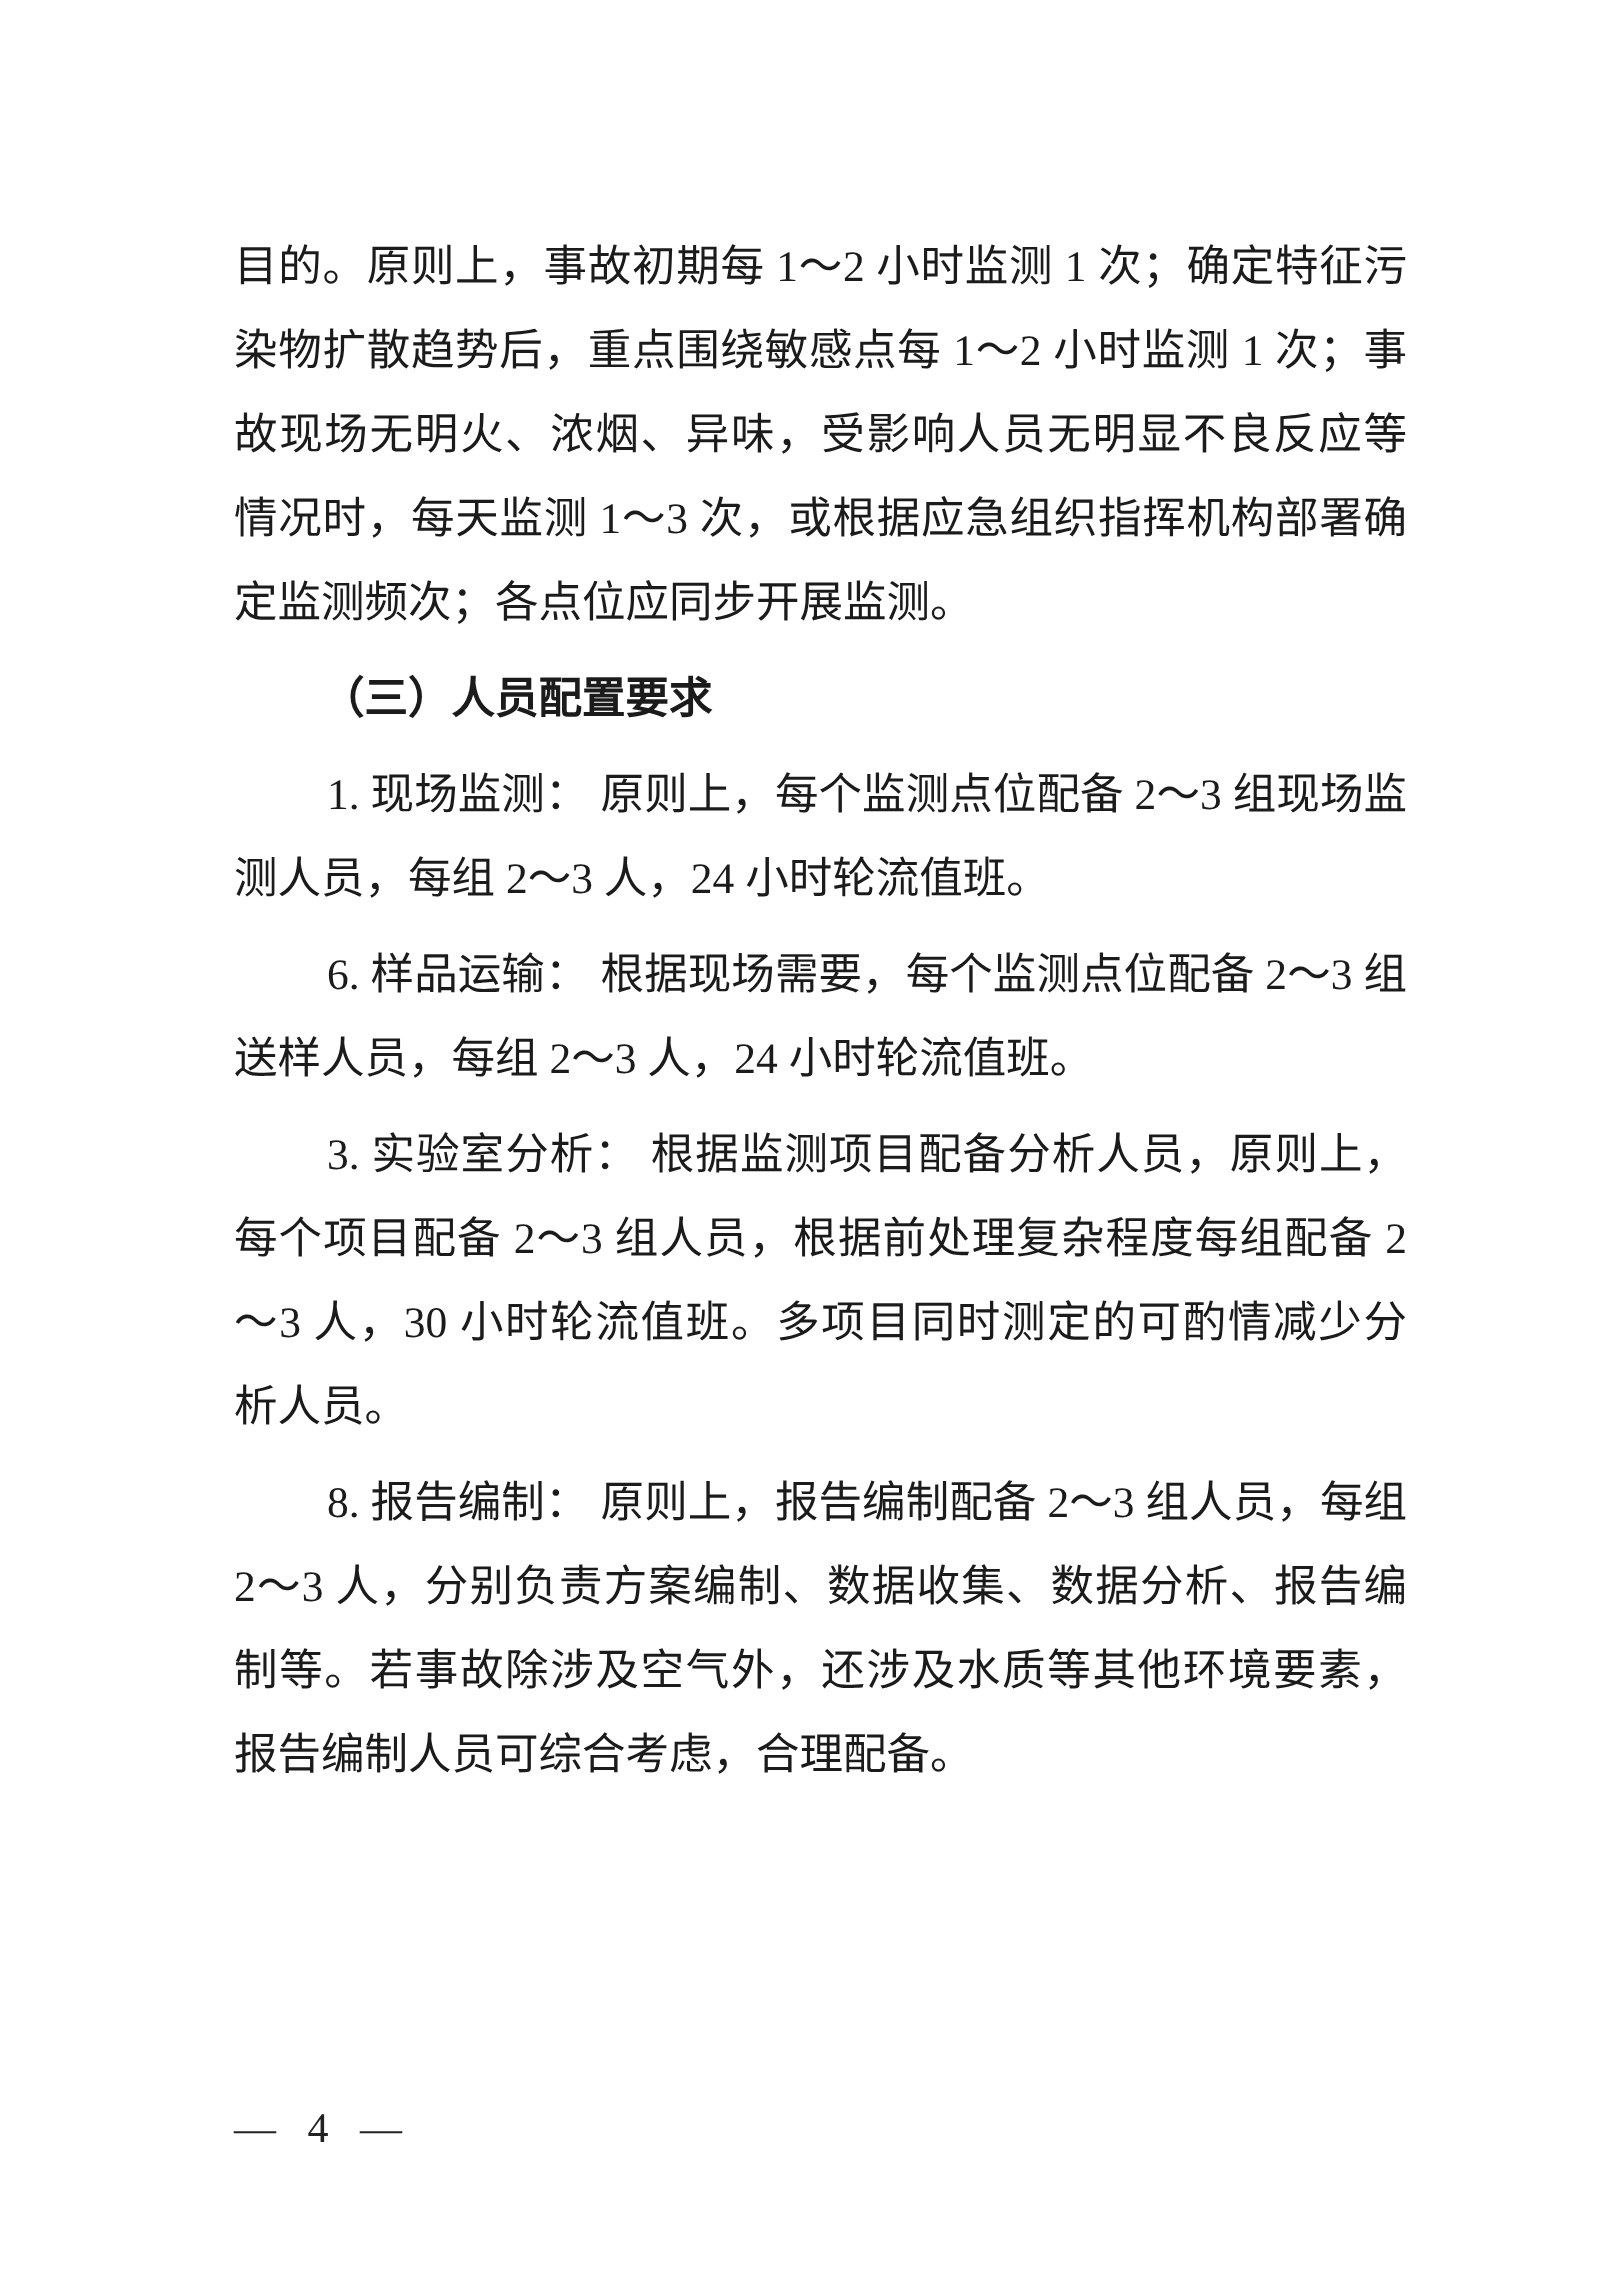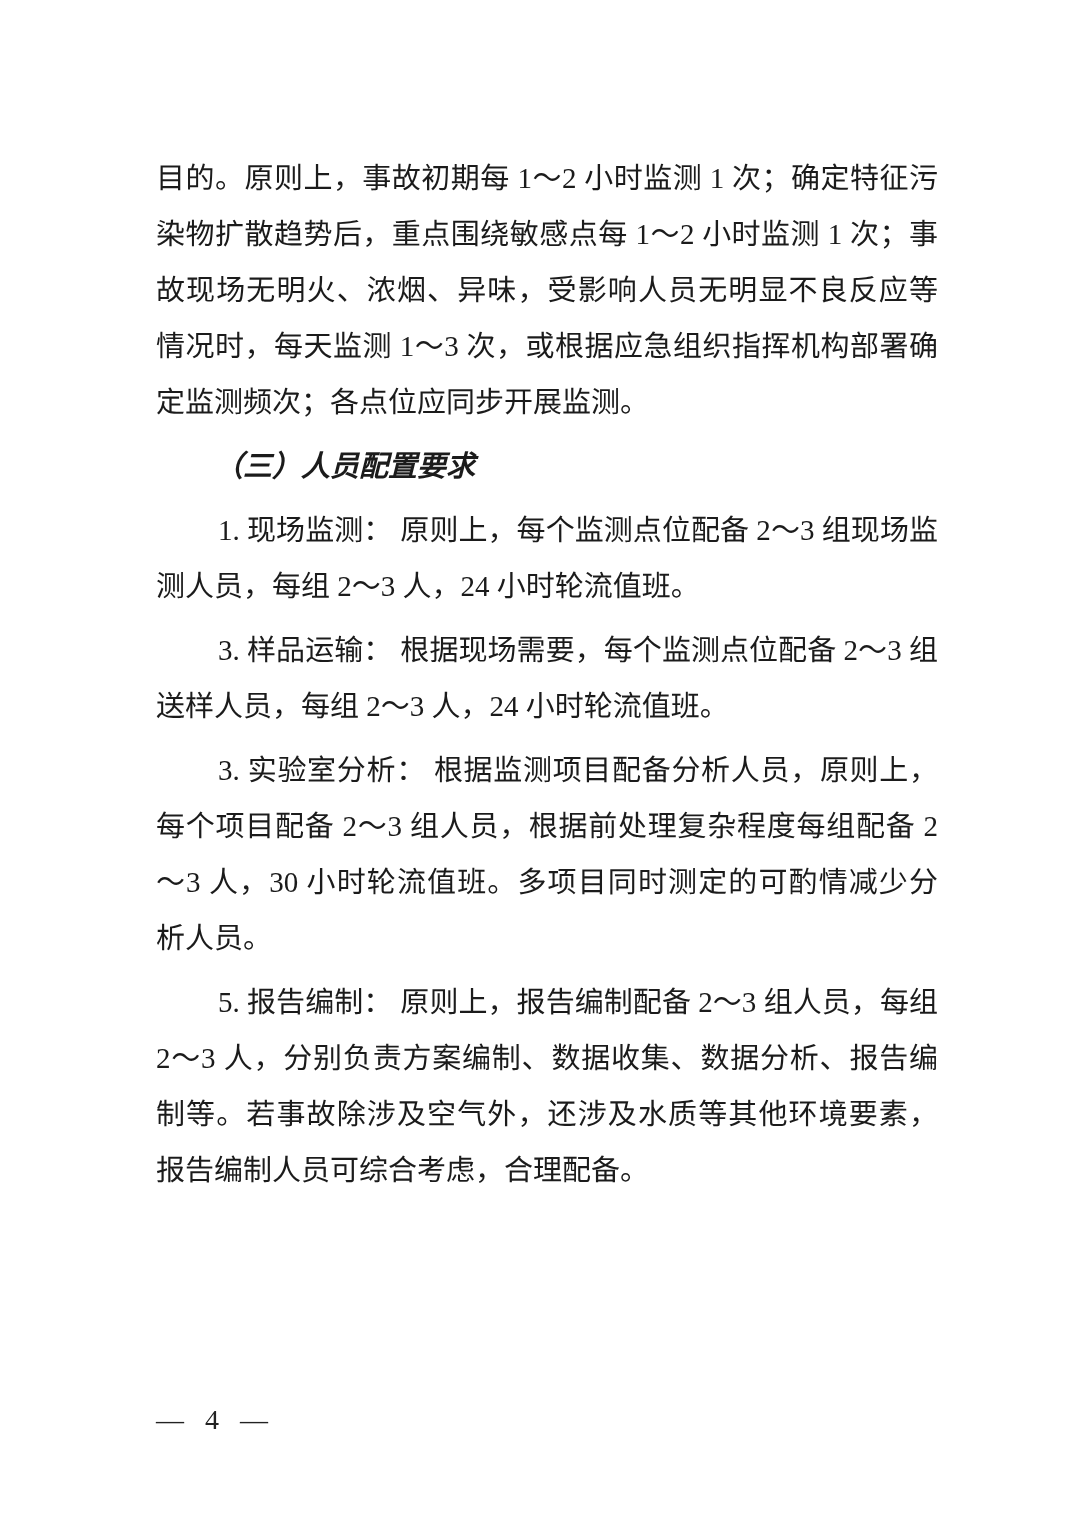--- a/index.html
+++ b/index.html
@@ -22,21 +22,21 @@
     top: 134px;
     width: 798px;
     font-size: 29px;
     line-height: 56px;
     color: #1b1b1b;
     text-align: justify;
     text-justify: inter-ideograph;
   }
   .para { text-indent: 2em; }
   .para.no-indent { text-indent: 0; }
-  .heading { font-weight: bold; font-style: italic; }
+  .heading { font-weight: bold; }
   .lead { font-weight: normal; }
   .footer {
     position: absolute;
     left: 140px;
     top: 1390px;
     font-size: 28px;
     line-height: 36px;
     color: #222222;
     word-spacing: 14px;
   }
@@ -46,25 +46,25 @@
 
 <div class="page">
   <div class="content">
 
     <p class="para no-indent">目的。原则上，事故初期每 1～2 小时监测 1 次；确定特征污染物扩散趋势后，重点围绕敏感点每 1～2 小时监测 1 次；事故现场无明火、浓烟、异味，受影响人员无明显不良反应等情况时，每天监测 1～3 次，或根据应急组织指挥机构部署确定监测频次；各点位应同步开展监测。</p>
 
     <p class="para heading">（三）人员配置要求</p>
 
     <p class="para"><b class="lead">1. 现场监测：</b><span>原则上，每个监测点位配备 2～3 组现场监测人员，每组 2～3 人，24 小时轮流值班。</span></p>
 
-    <p class="para"><b class="lead">3. 样品运输：</b><span>根据现场需要，每个监测点位配备 2～3 组送样人员，每组 2～3 人，24 小时轮流值班。</span></p>
+    <p class="para"><b class="lead">6. 样品运输：</b><span>根据现场需要，每个监测点位配备 2～3 组送样人员，每组 2～3 人，24 小时轮流值班。</span></p>
 
     <p class="para"><b class="lead">3. 实验室分析：</b><span>根据监测项目配备分析人员，原则上，每个项目配备 2～3 组人员，根据前处理复杂程度每组配备 2～3 人，30 小时轮流值班。多项目同时测定的可酌情减少分析人员。</span></p>
 
-    <p class="para"><b class="lead">5. 报告编制：</b><span>原则上，报告编制配备 2～3 组人员，每组 2～3 人，分别负责方案编制、数据收集、数据分析、报告编制等。若事故除涉及空气外，还涉及水质等其他环境要素，报告编制人员可综合考虑，合理配备。</span></p>
+    <p class="para"><b class="lead">8. 报告编制：</b><span>原则上，报告编制配备 2～3 组人员，每组 2～3 人，分别负责方案编制、数据收集、数据分析、报告编制等。若事故除涉及空气外，还涉及水质等其他环境要素，报告编制人员可综合考虑，合理配备。</span></p>
 
 
   </div>
 
   <div class="footer">
     <span>— 4 —</span>
   </div>
 </div>
 
 </body></html>

